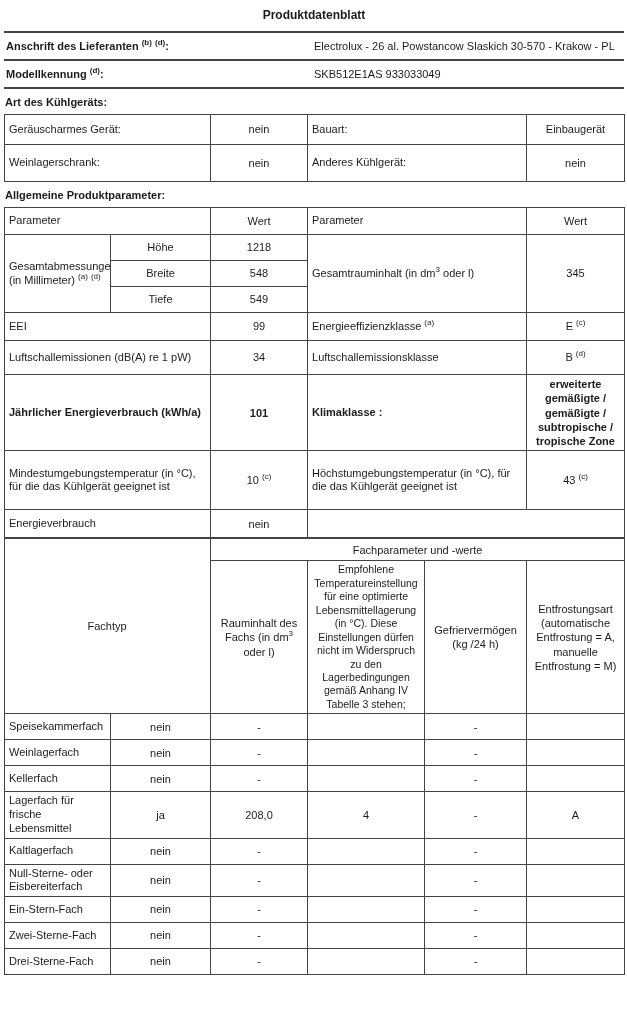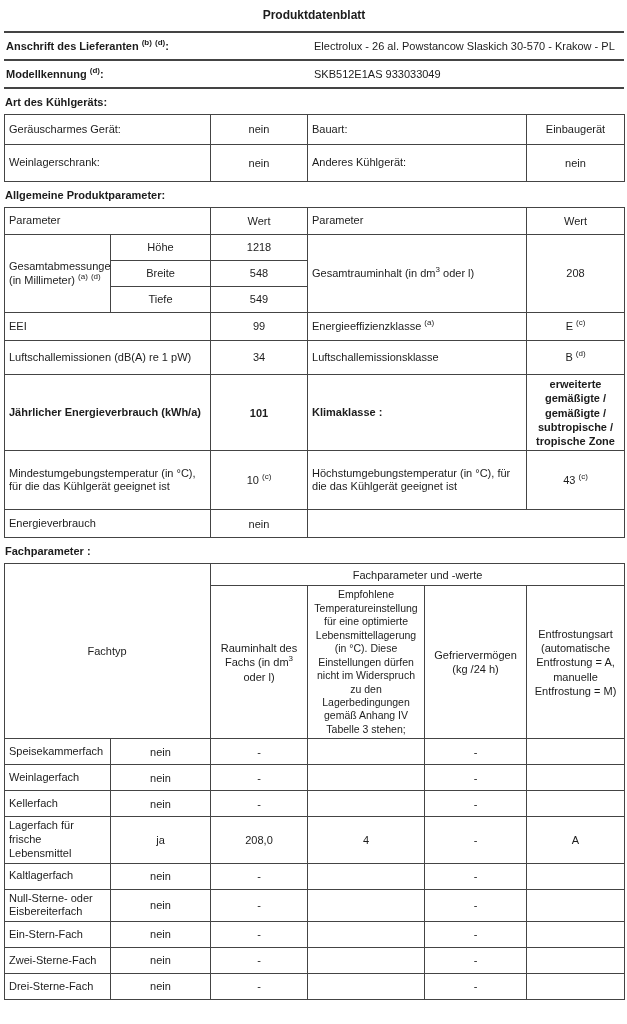--- a/index.html
+++ b/index.html
@@ -106,21 +106,21 @@
       <td colspan="2" class="name">Parameter</td>
       <td class="center">Wert</td>
       <td class="name">Parameter</td>
       <td class="center">Wert</td>
     </tr>
     <tr class="h26">
       <td rowspan="3" class="name">Gesamtabmessungen (in Millimeter) <sup>(a)</sup> <sup>(d)</sup></td>
       <td class="center">Höhe</td>
       <td class="center">1218</td>
       <td rowspan="3" class="name">Gesamtrauminhalt (in dm<sup>3</sup> oder l)</td>
-      <td rowspan="3" class="center">208</td>
+      <td rowspan="3" class="center">345</td>
     </tr>
     <tr class="h26">
       <td class="center">Breite</td>
       <td class="center">548</td>
     </tr>
     <tr class="h26">
       <td class="center">Tiefe</td>
       <td class="center">549</td>
     </tr>
     <tr class="h28">
@@ -148,21 +148,20 @@
       <td class="center">43 <sup>(c)</sup></td>
     </tr>
     <tr class="h28">
       <td colspan="2" class="name">Energieverbrauch</td>
       <td class="center">nein</td>
       <td colspan="2"></td>
     </tr>
   </tbody>
     </table>
 
-  <div class="section-heading">Fachparameter :</div>
   <table class="grid compartments">
     <colgroup>
         <col style="width:106px">
         <col style="width:100px">
         <col style="width:97px">
         <col style="width:117px">
         <col style="width:102px">
         <col style="width:98px">
       </colgroup>
     <tbody>

